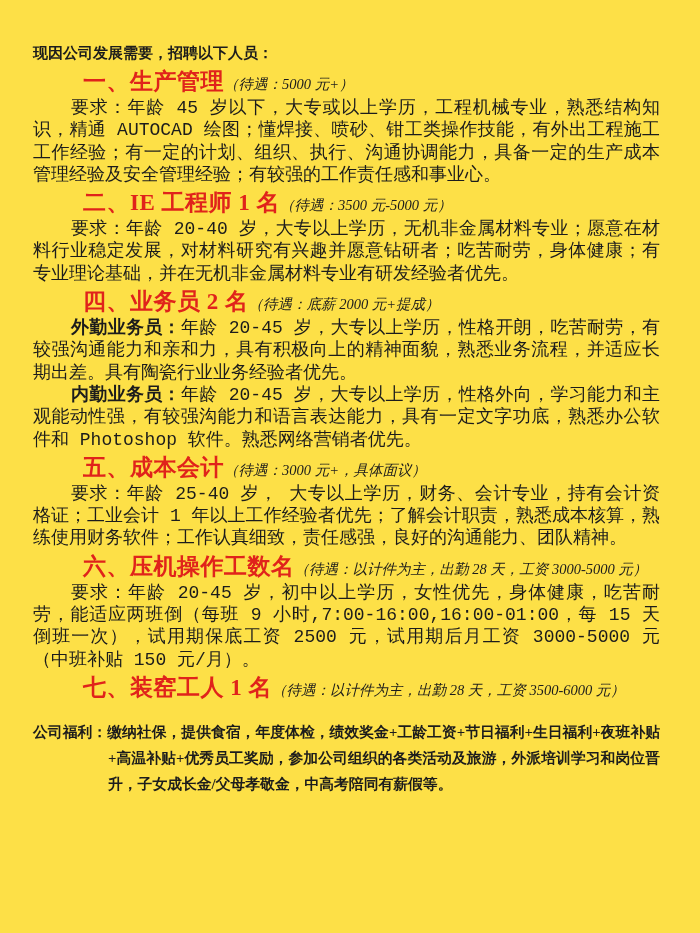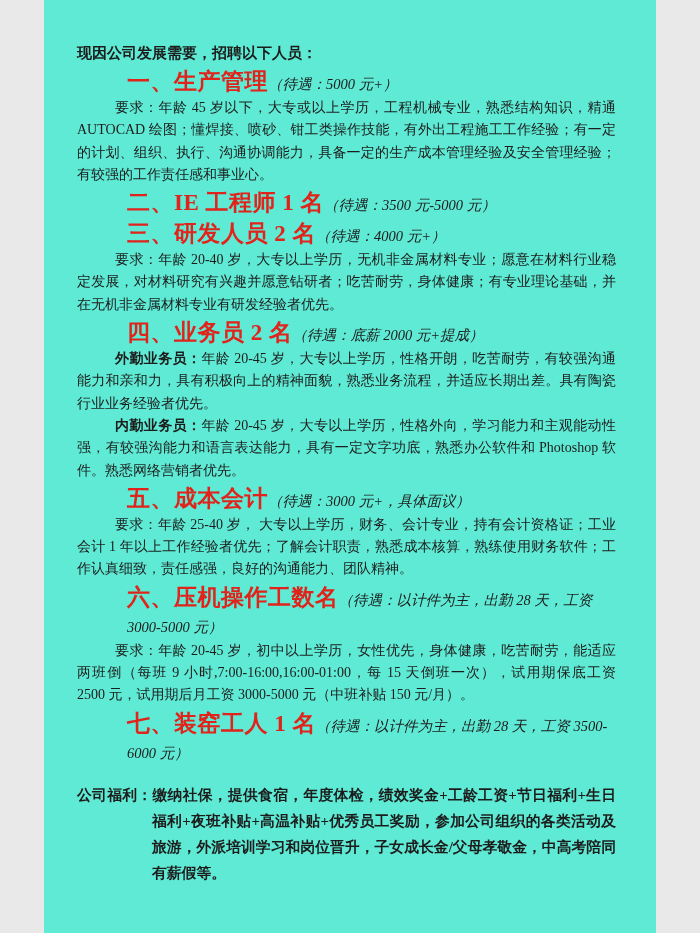--- a/index.html
+++ b/index.html
@@ -1,20 +1,20 @@
 <!DOCTYPE html>
 <html><head>
 <meta charset="utf-8">
 <style>
   html,body{margin:0;padding:0;background:#e9e9e9;}
   .page{
     position:relative;
-    width:612px;height:933px;
+    width:700px;height:933px;
     margin:0 auto;
-    background:#5eead4;
+    background:#fde047;
     box-sizing:border-box;
     padding:42px 40px 0 33px;
     font-family:"Liberation Serif","DejaVu Serif",serif;
     color:#1c1c1c;
     overflow:hidden;
   }
   .intro{
     margin:0 0 5px 0;
     font-size:15px;
     font-weight:bold;
@@ -32,24 +32,25 @@
     font-size:23px;
     letter-spacing:0.5px;
   }
   .section-treatment{
     color:#1c1c1c;
     font-size:14.5px;
     font-style:italic;
   }
   .body-para{
     margin:0;
-    font-size:14px;
+    font-size:18px;
     line-height:22.3px;
     text-indent:38px;
     text-align:justify;
+    font-family:Liberation Mono, monospace;
   }
   .para-label{font-weight:normal;}
   .para-label.bold{font-weight:bold;}
   .benefits{
     margin:17px 0 0 0;
     font-size:14.8px;
     font-weight:bold;
     line-height:26px;
     padding-left:75px;
     text-indent:-75px;
@@ -66,21 +67,20 @@
   <div class="section">
     <h2 class="section-heading"><span class="section-title">一、生产管理</span><span class="section-treatment">（待遇：5000 元+）</span></h2>
     <p class="body-para"><span class="para-label">要求：</span><span>年龄 45 岁以下，大专或以上学历，工程机械专业，熟悉结构知识，精通 AUTOCAD 绘图；懂焊接、喷砂、钳工类操作技能，有外出工程施工工作经验；有一定的计划、组织、执行、沟通协调能力，具备一定的生产成本管理经验及安全管理经验；有较强的工作责任感和事业心。</span></p>
   </div>
 
   <div class="section">
     <h2 class="section-heading"><span class="section-title">二、IE 工程师 1 名</span><span class="section-treatment">（待遇：3500 元-5000 元）</span></h2>
   </div>
 
   <div class="section">
-    <h2 class="section-heading"><span class="section-title">三、研发人员 2 名</span><span class="section-treatment">（待遇：4000 元+）</span></h2>
     <p class="body-para"><span class="para-label">要求：</span><span>年龄 20-40 岁，大专以上学历，无机非金属材料专业；愿意在材料行业稳定发展，对材料研究有兴趣并愿意钻研者；吃苦耐劳，身体健康；有专业理论基础，并在无机非金属材料专业有研发经验者优先。</span></p>
   </div>
 
   <div class="section">
     <h2 class="section-heading"><span class="section-title">四、业务员 2 名</span><span class="section-treatment">（待遇：底薪 2000 元+提成）</span></h2>
     <p class="body-para"><span class="para-label bold">外勤业务员：</span><span>年龄 20-45 岁，大专以上学历，性格开朗，吃苦耐劳，有较强沟通能力和亲和力，具有积极向上的精神面貌，熟悉业务流程，并适应长期出差。具有陶瓷行业业务经验者优先。</span></p>
     <p class="body-para"><span class="para-label bold">内勤业务员：</span><span>年龄 20-45 岁，大专以上学历，性格外向，学习能力和主观能动性强，有较强沟能力和语言表达能力，具有一定文字功底，熟悉办公软件和 Photoshop 软件。熟悉网络营销者优先。</span></p>
   </div>
 
   <div class="section">

